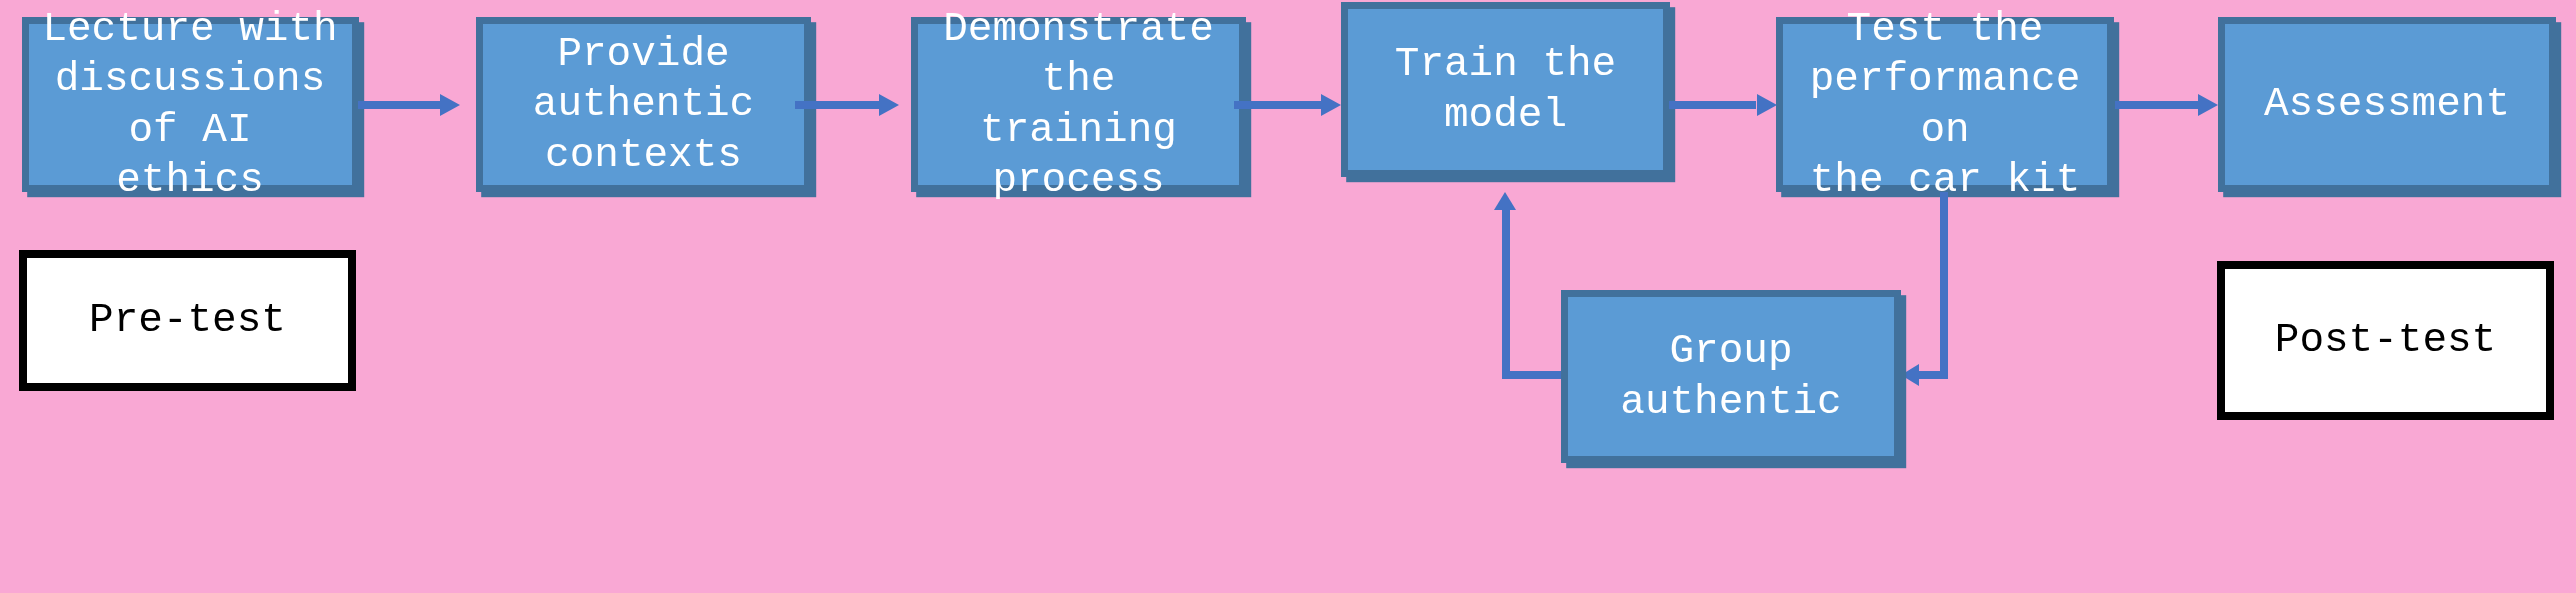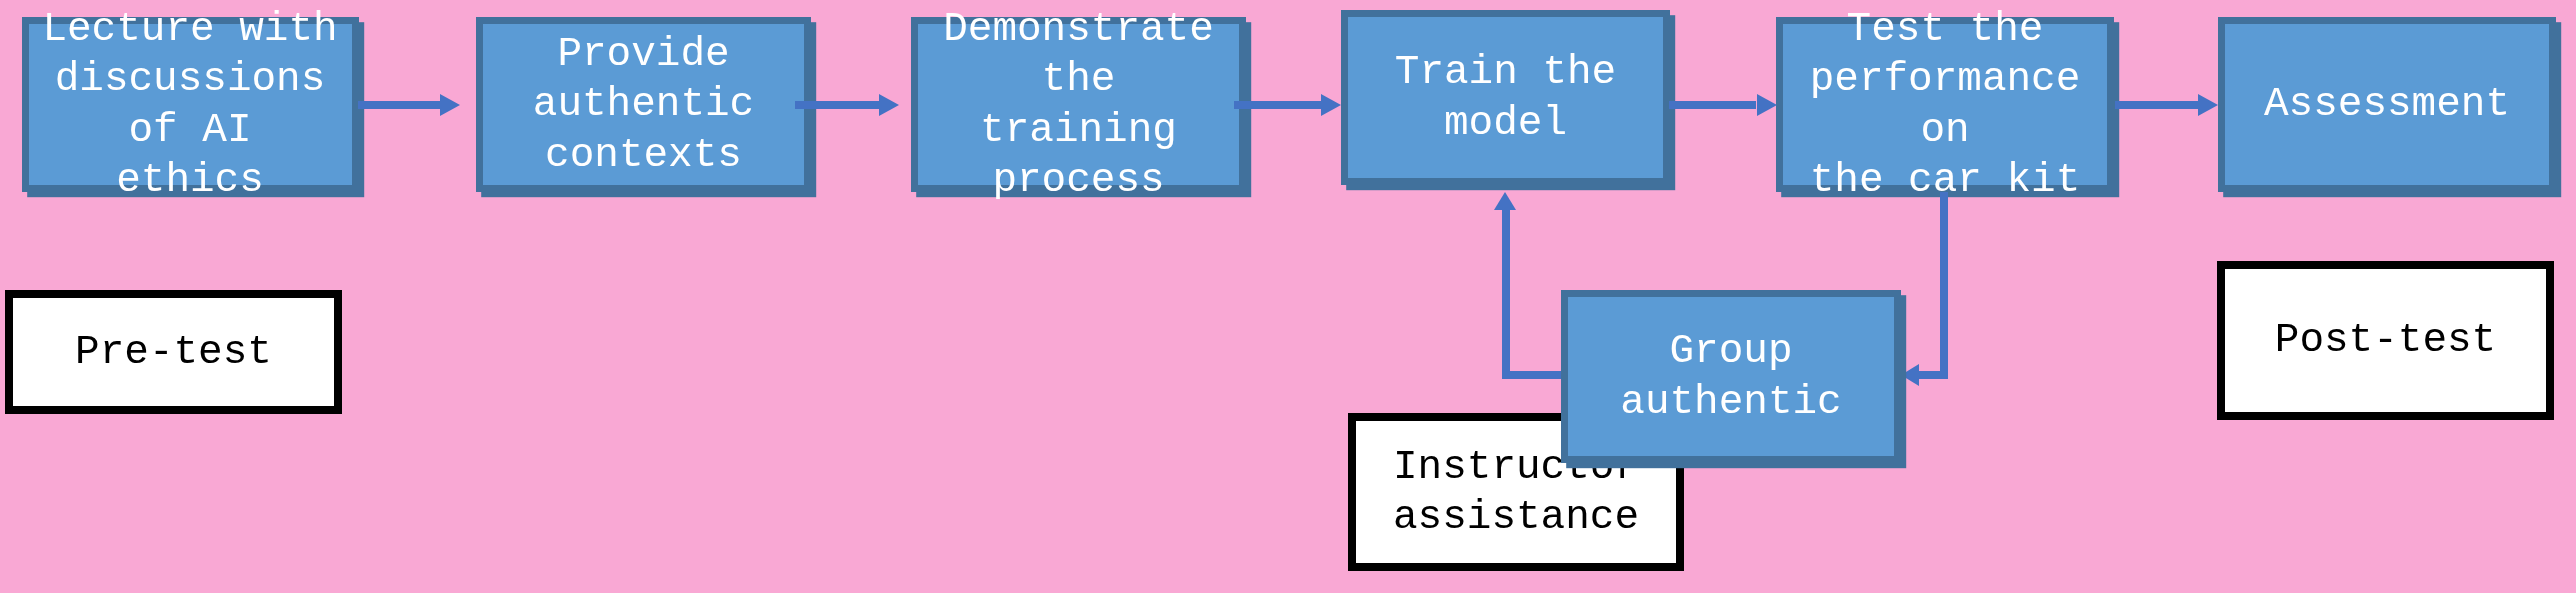--- a/index.html
+++ b/index.html
@@ -33,27 +33,27 @@
   .shaft{position:absolute;background:#4472C4;z-index:1;}
   .head{position:absolute;width:0;height:0;z-index:1;}
   .head-right{border-top:11px solid transparent;border-bottom:11px solid transparent;border-left:20px solid #4472C4;}
   .head-left{border-top:11px solid transparent;border-bottom:11px solid transparent;border-right:18.6px solid #4472C4;}
   .head-up{border-left:11px solid transparent;border-right:11px solid transparent;border-bottom:18.6px solid #4472C4;}
 
   
   #b-lecture{left:21.5px;top:17px;width:337px;height:175px;}
   #b-provide{left:476px;top:17px;width:335px;height:175px;}
   #b-demonstrate{left:899px;top:17px;width:335px;height:175px;margin-left:12px;}
-  #b-train{left:1341px;top:10px;width:329px;height:175px;}
+  #b-train{left:1341px;top:2px;width:329px;height:175px;}
   #b-test{left:1776px;top:17px;width:338px;height:175px;}
   #b-assessment{left:2218px;top:17px;width:338px;height:175px;}
 
   
   #b-group{left:1561px;top:290px;width:340px;height:173px;z-index:3;}
-  #b-pretest{left:5px;top:250px;width:337px;height:124px;margin-top:40px;}
+  #b-pretest{left:19px;top:250px;width:337px;height:141px;}
   #b-instructor{left:1348px;top:413px;width:336px;height:158px;}
   #b-posttest{left:2217px;top:261px;width:337px;height:159px;text-align:right;}
 
   
   #a1-shaft{left:358px;top:101px;width:82px;height:7.6px;}
   #a1-head{left:440px;top:94px;}
   #a2-shaft{left:795px;top:101px;width:84px;height:7.6px;}
   #a2-head{left:879px;top:94px;}
   #a3-shaft{left:1234px;top:101px;width:87px;height:7.6px;}
   #a3-head{left:1321px;top:94px;}
@@ -103,20 +103,18 @@
 contexts</div>
   <div class="box blue" id="b-demonstrate">Demonstrate the
 training process</div>
   <div class="box blue" id="b-train">Train the model</div>
   <div class="box blue" id="b-test">Test the
 performance on
 the car kit</div>
   <div class="box blue" id="b-assessment">Assessment</div>
 
   <div class="box whitebox" id="b-pretest">Pre-test</div>
-  <div class="box whitebox" id="b-instructor">Instructor
-assistance</div>
   <div class="box whitebox" id="b-posttest">Post-test</div>
 
   <div class="box blue" id="b-group">Group authentic</div>
 
 </div>
 
 
 </body></html>

